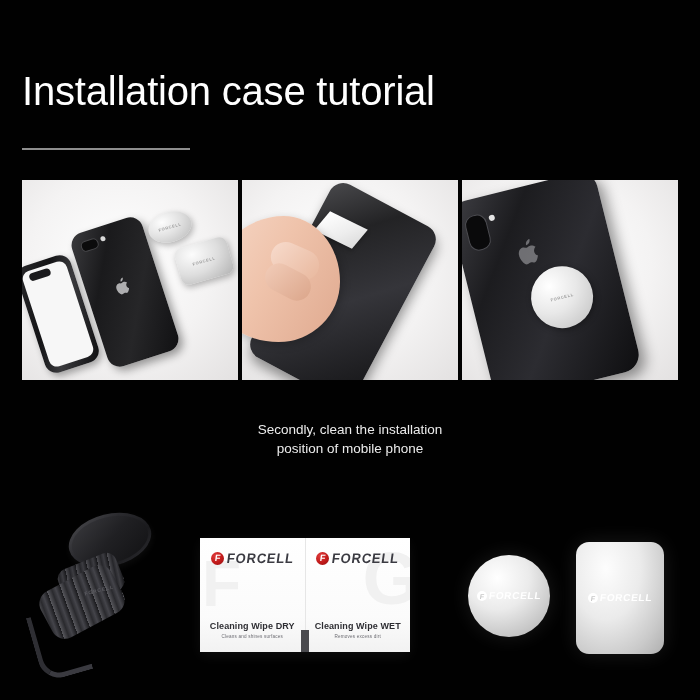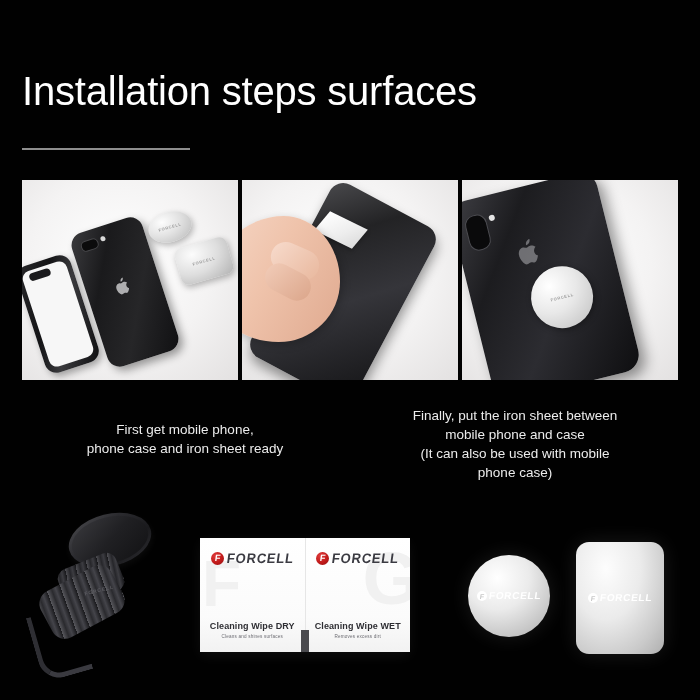--- a/index.html
+++ b/index.html
@@ -537,21 +537,21 @@
     color: #ffffff;
     transform: skewX(-8deg);
     line-height: 1;
   }
 </style>
 </head>
 <body>
 
 <div class="page">
 
-  <div class="page-title">Installation steps surfaces</div>
+  <div class="page-title">Installation case tutorial</div>
   <div class="title-rule"></div>
 
   <div class="steps">
 
     <div class="step-panel">
       <div class="panel-inner">
         <div class="p1-case">
           <div class="p1-case-notch"></div>
         </div>
         <div class="p1-phone">
@@ -591,22 +591,21 @@
           </svg>
           <div class="p3-sheet">
             <span class="mini-mark">FORCELL</span>
           </div>
         </div>
       </div>
     </div>
   </div>
 
   <div class="captions">
-    <div class="caption">First get mobile phone,<br>phone case and iron sheet ready</div>
-    <div class="caption wide">Finally, put the iron sheet between<br>mobile phone and case<br>(It can also be used with mobile<br>phone case)</div>
+    <div class="caption">Secondly, clean the installation<br>position of mobile phone</div>
   </div>
 
   <div class="products">
 
     <div class="mount">
       <div class="mount-ring"></div>
       <div class="mount-head"></div>
       <div class="mount-logo">FORCELL</div>
       <div class="mount-collar"></div>
       <div class="mount-body"></div>

